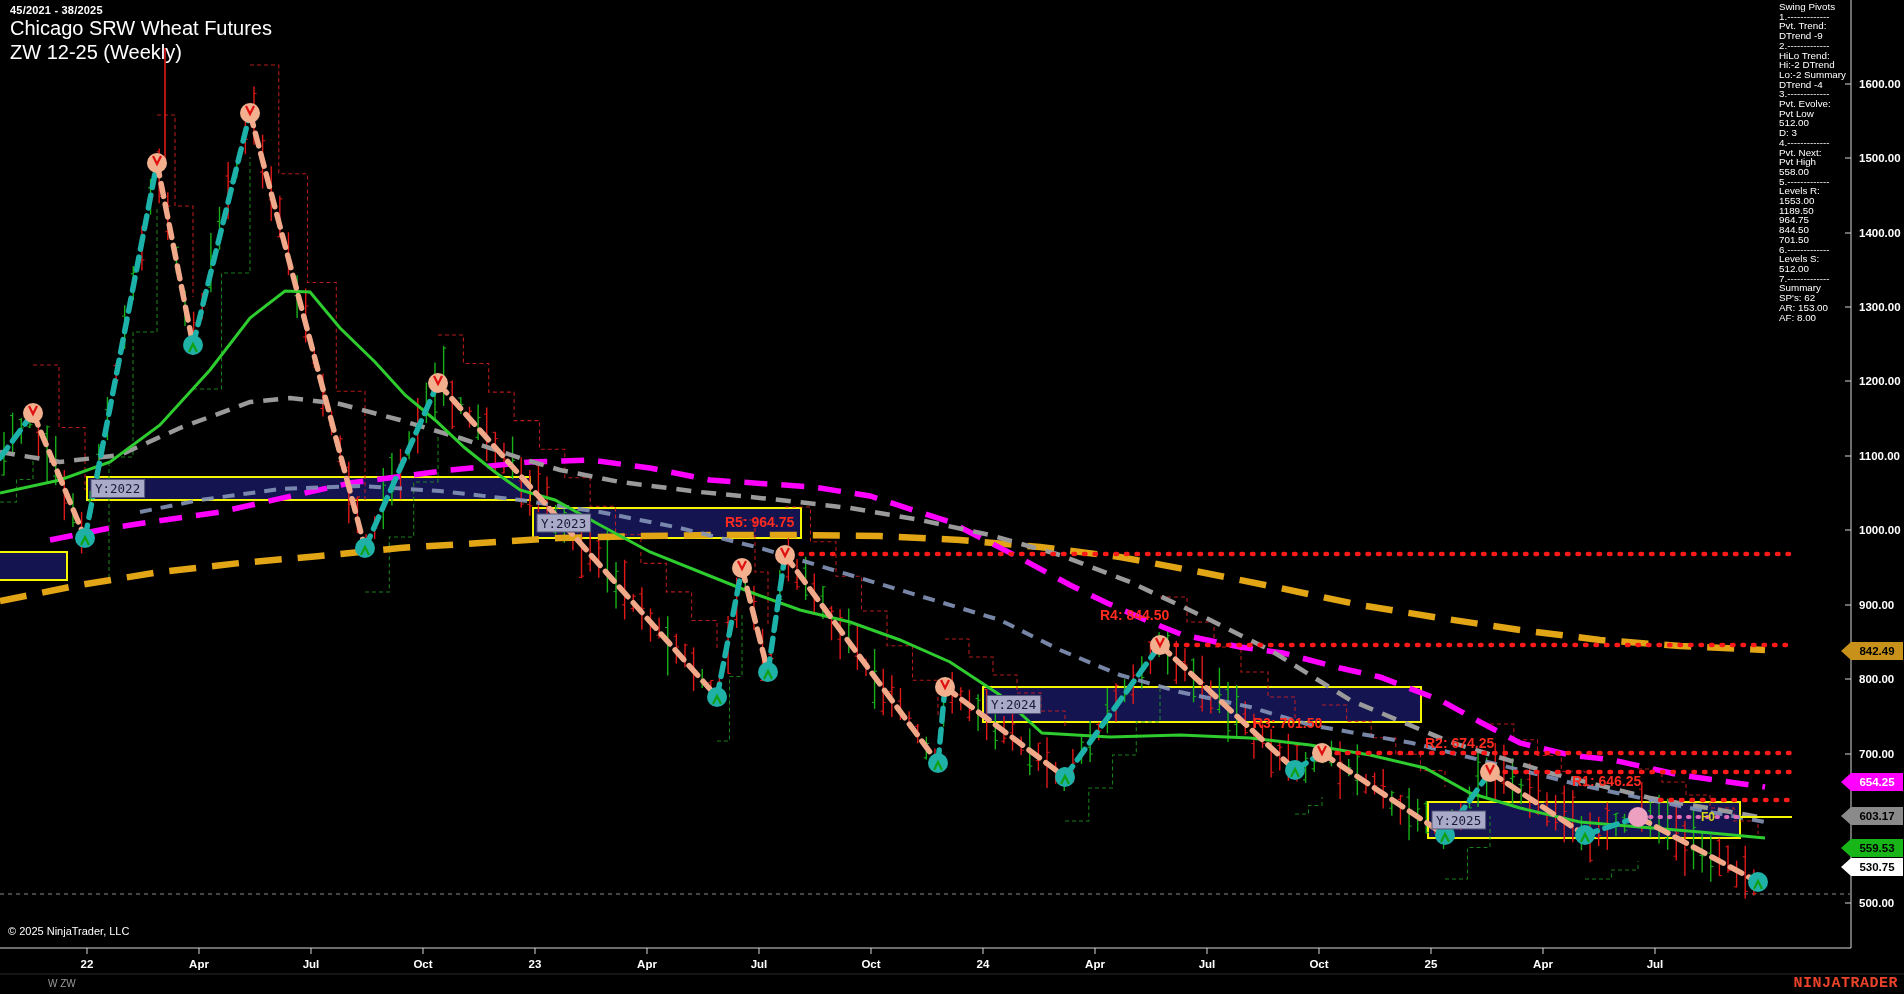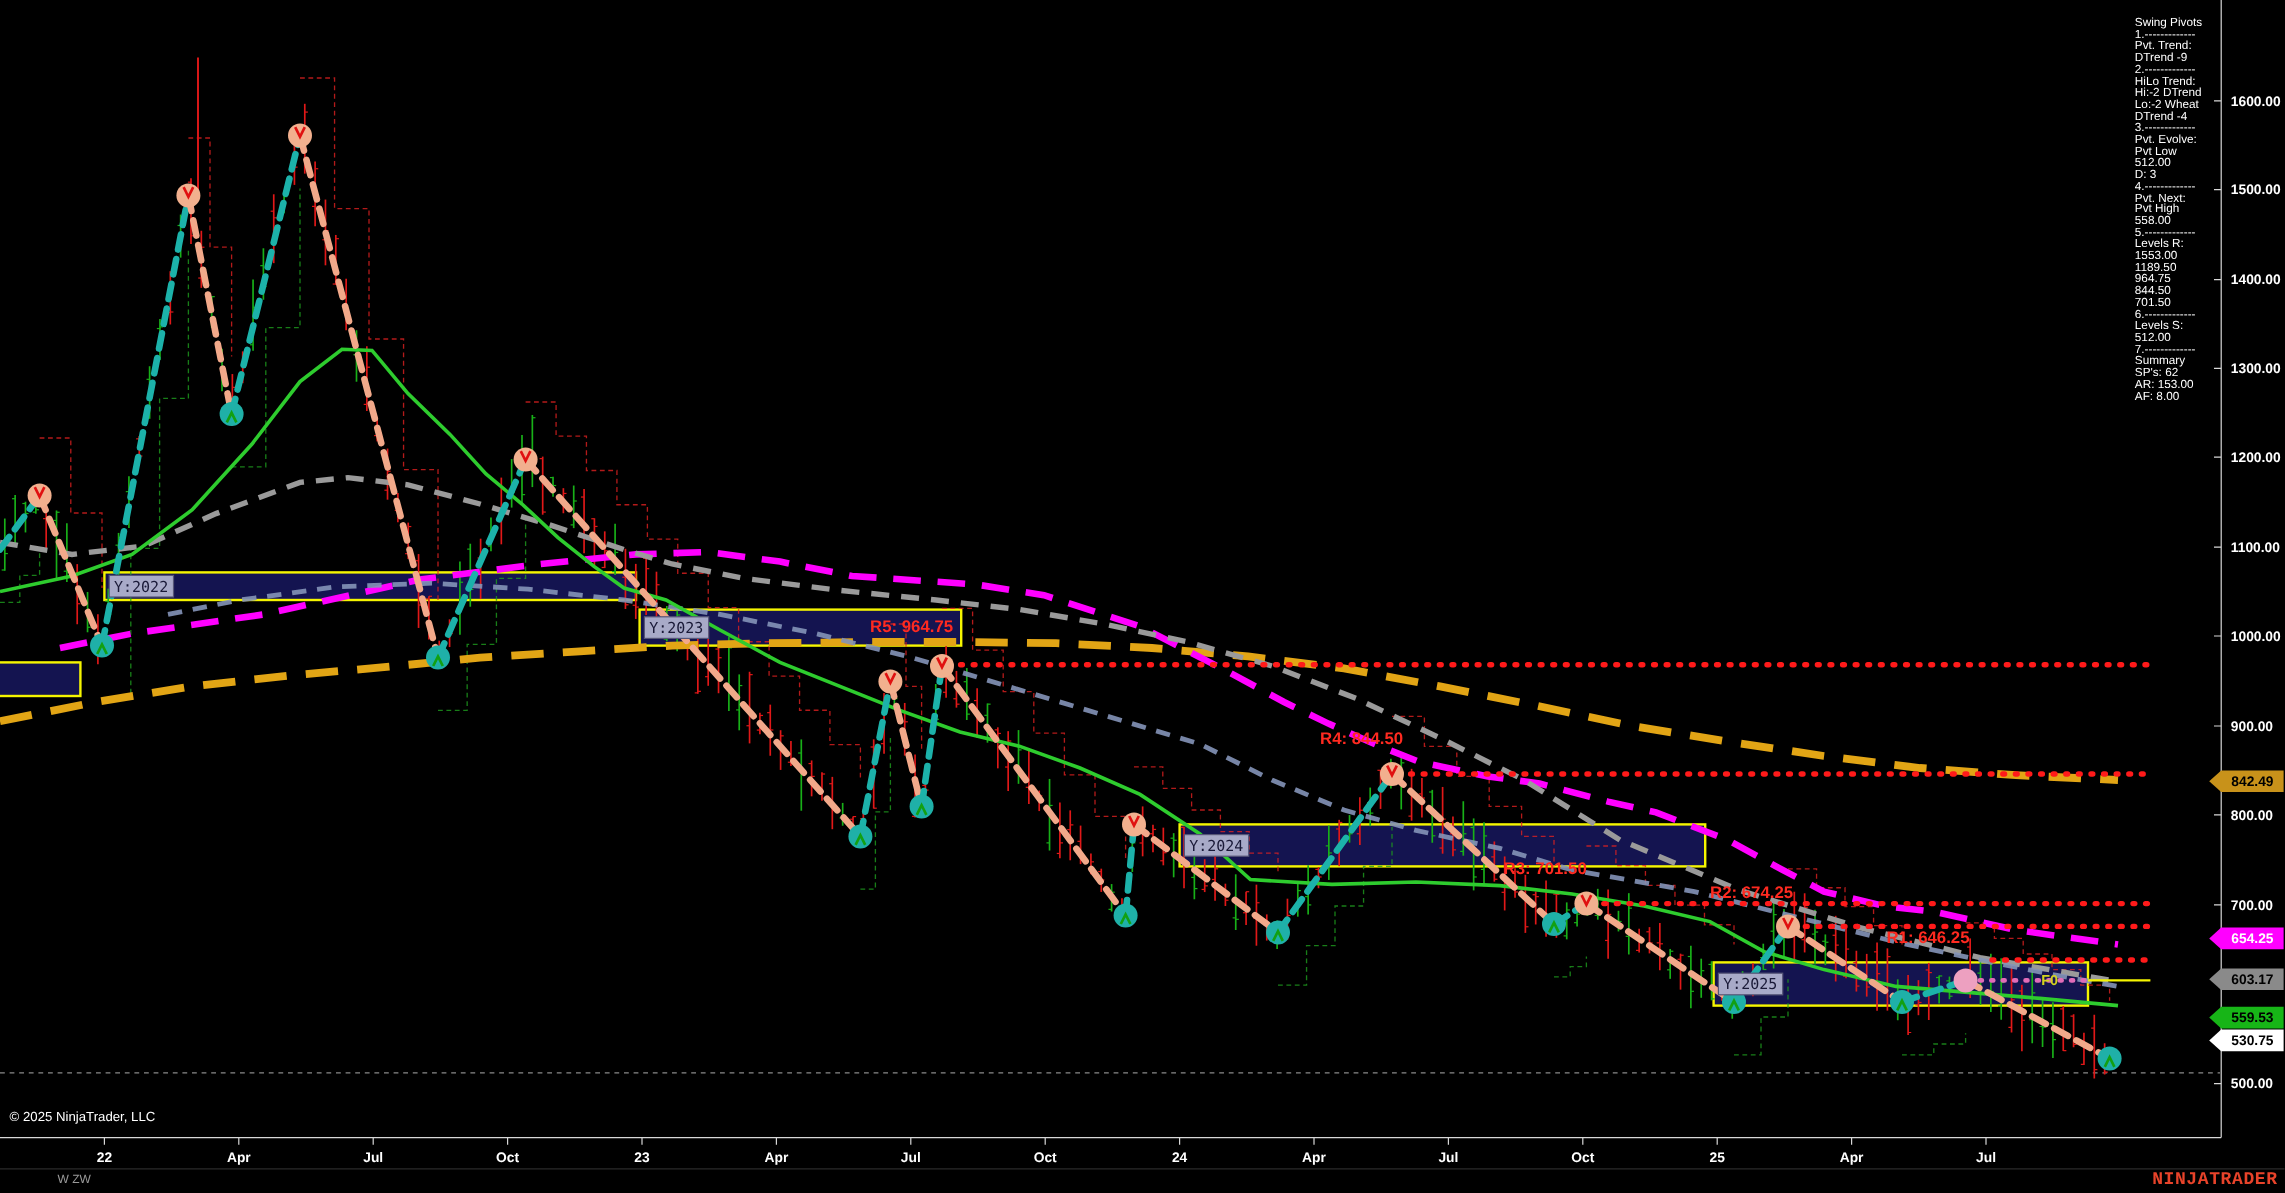--- a/index.html
+++ b/index.html
@@ -6,37 +6,42 @@
   #app{position:relative;width:1904px;height:994px;background:#000;overflow:hidden;
        font-family:"Liberation Sans","DejaVu Sans",sans-serif;}
   #chart-svg{position:absolute;left:0;top:0;}
   .hdr{position:absolute;left:10px;top:4px;color:#fff;z-index:5;}
   .hdr .range{font-size:11px;font-weight:bold;letter-spacing:.2px;}
   .hdr .t1,.hdr .t2{font-size:20px;line-height:24px;}
   .copyright{position:absolute;left:8px;top:925px;color:#fff;font-size:11px;z-index:5;}
   .instr{position:absolute;left:8px;top:978px;color:#9a9a9a;font-size:10px;z-index:5;margin-left:40px;}
   .logo{position:absolute;right:6px;top:975px;color:#e8432a;font-size:15px;font-weight:bold;
         letter-spacing:.5px;z-index:5;font-family:Liberation Mono, monospace;}
-  #swing-panel{position:absolute;left:1779px;top:15px;width:70px;color:#fff;font-size:9.8px;
+  #swing-panel{position:absolute;left:1779px;top:2px;width:70px;color:#fff;font-size:9.8px;
         line-height:9.7px;z-index:4;white-space:nowrap;}
 </style>
 </head>
 <body>
 <div id="app">
 
+<div class="hdr">
+  <div class="range">45/2021 - 38/2025</div>
+  <div class="t1">Chicago SRW Wheat Futures</div>
+  <div class="t2">ZW 12-25 (Weekly)</div>
+</div>
 
 <div id="swing-panel">
       <div>Swing Pivots</div>
       <div>1.-------------</div>
       <div>Pvt. Trend:</div>
       <div>DTrend -9</div>
       <div>2.-------------</div>
       <div>HiLo Trend:</div>
       <div>Hi:-2 DTrend</div>
-      <div>Lo:-2 Wheat</div>
+      <div>Lo:-2 Summary</div>
       <div>DTrend -4</div>
       <div>3.-------------</div>
       <div>Pvt. Evolve:</div>
       <div>Pvt Low</div>
       <div>512.00</div>
       <div>D: 3</div>
       <div>4.-------------</div>
       <div>Pvt. Next:</div>
       <div>Pvt High</div>
       <div>558.00</div>

